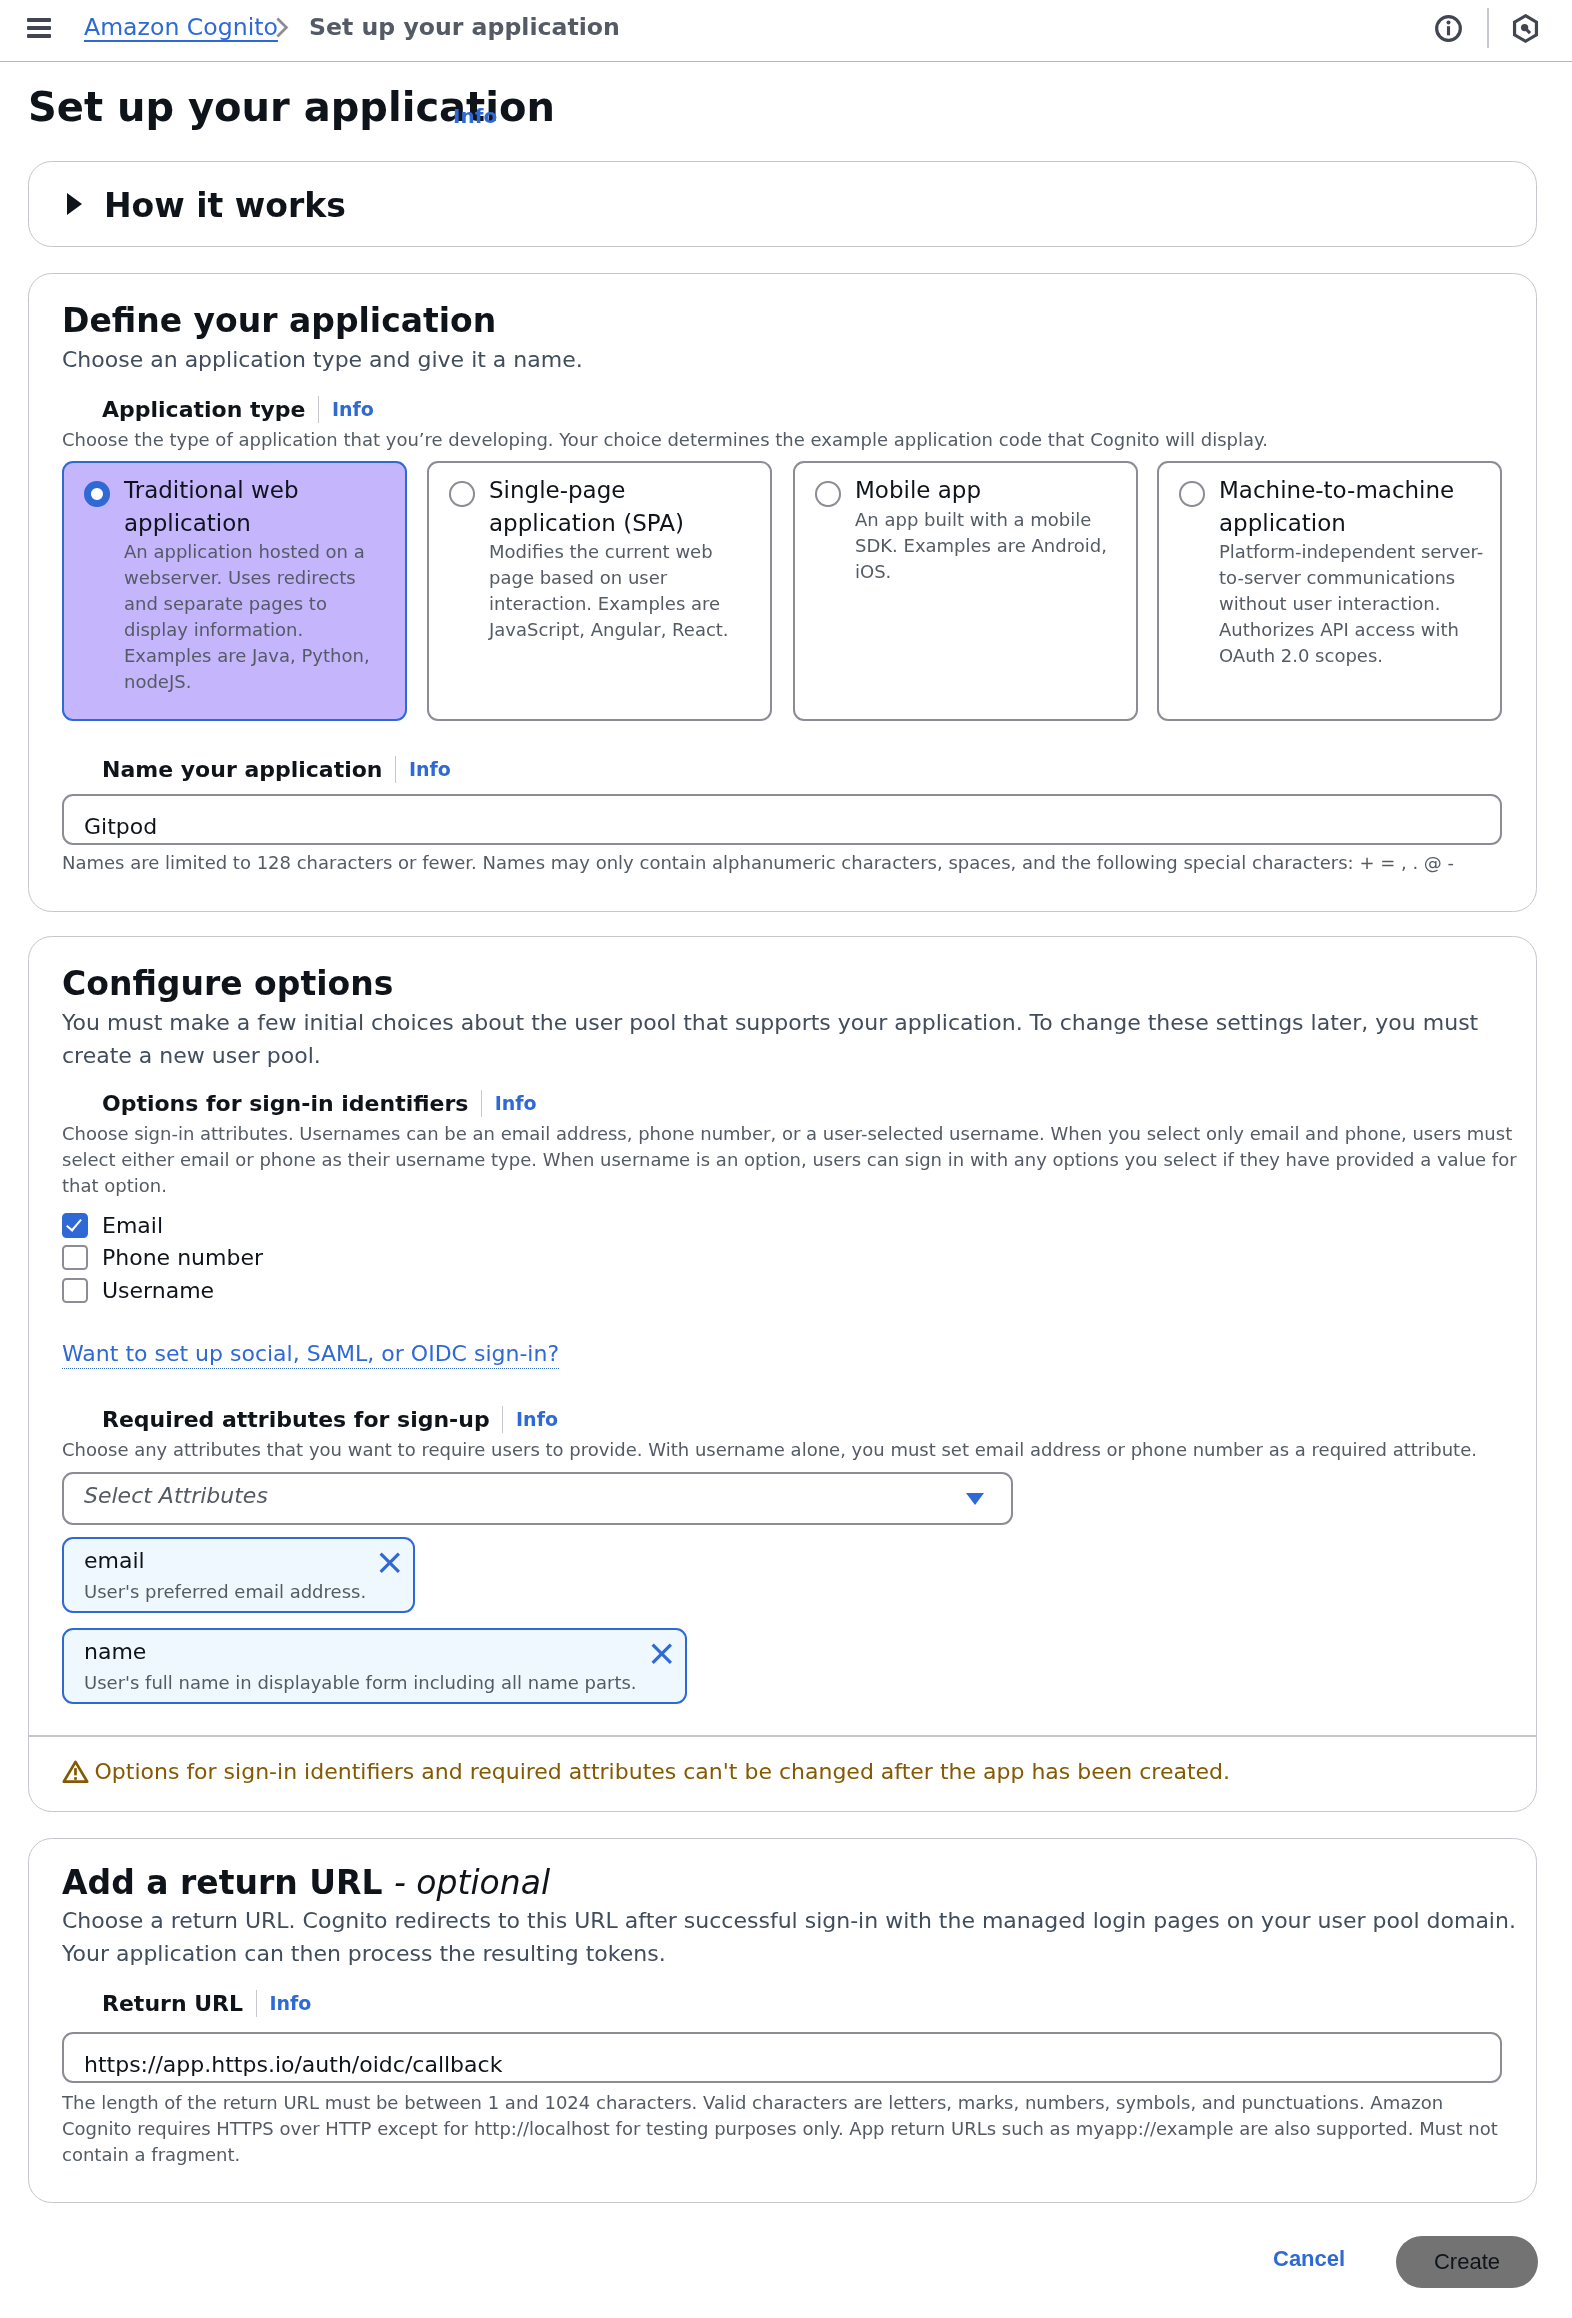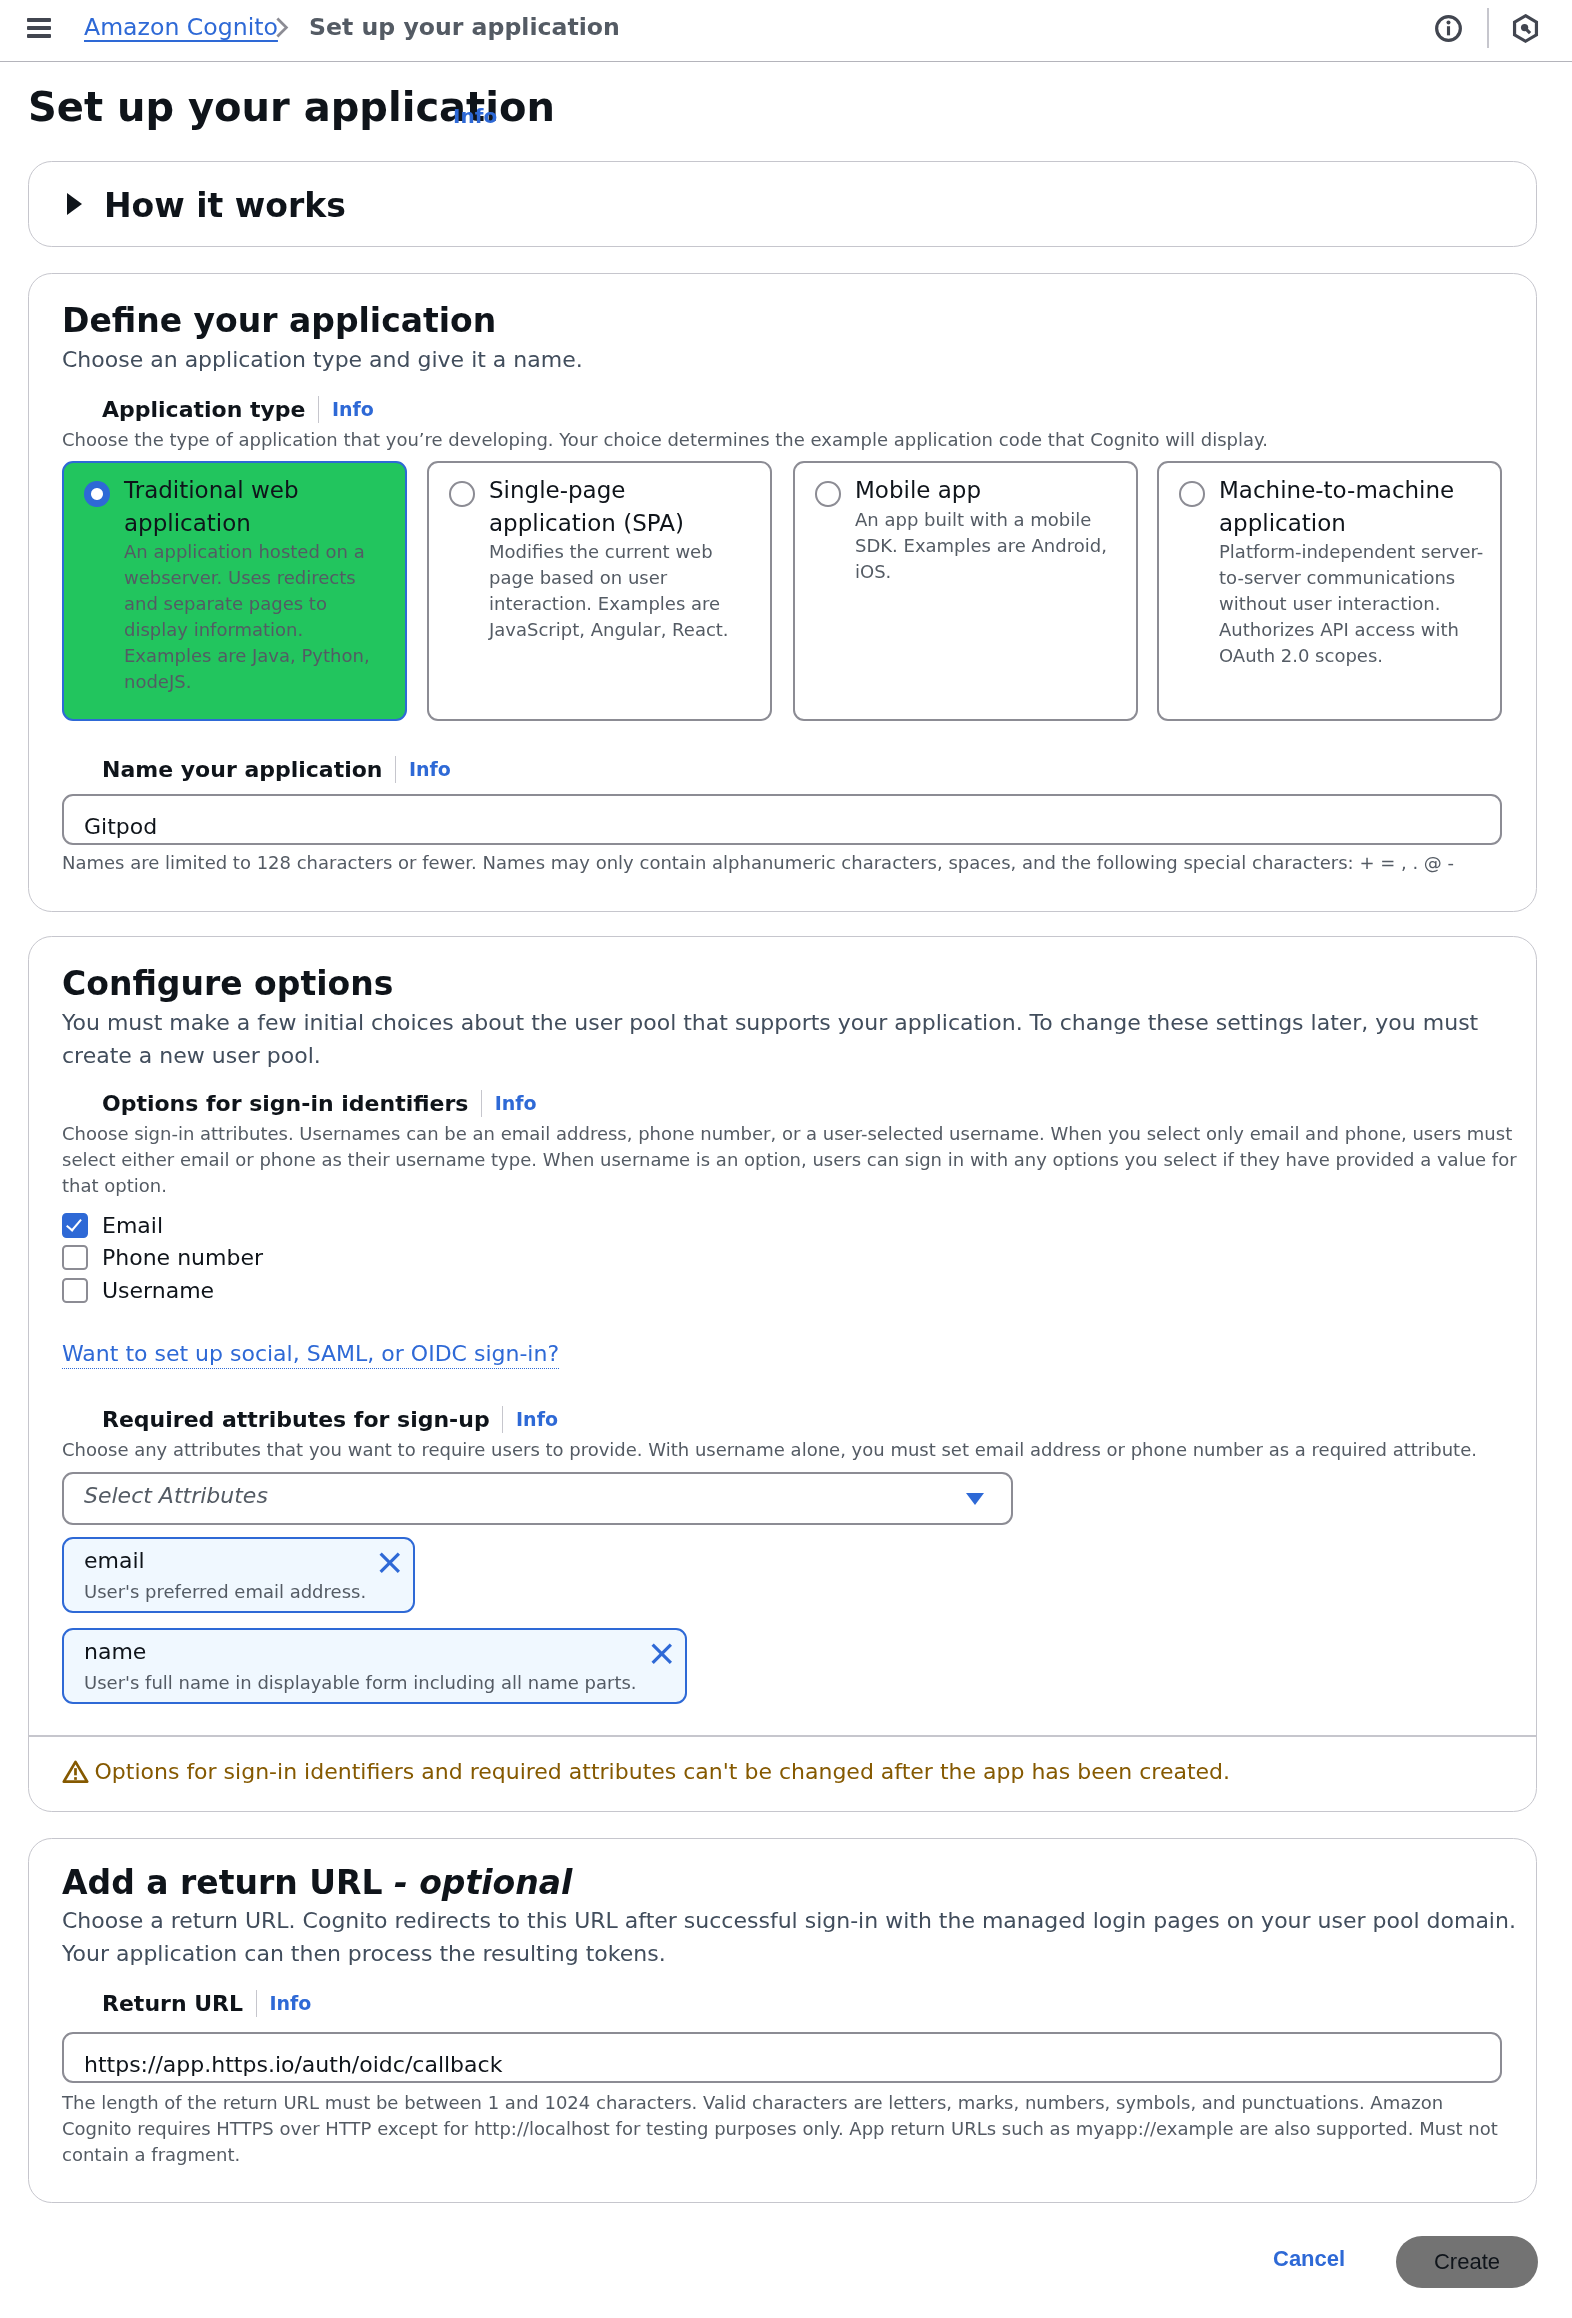--- a/index.html
+++ b/index.html
@@ -21,28 +21,28 @@
   .card { position: absolute; left: 28px; width: 1509px; border: 1.8px solid #c6c6cd; border-radius: 23.6px; background: #fff; }
   .card-how { top: 161px; height: 86px; }
   .how-caret { position: absolute; left: 38px; top: 31px; width: 0; height: 0; border-top: 11.8px solid transparent; border-bottom: 11.8px solid transparent; border-left: 15.5px solid #0f141a; }
   .how-title { position: absolute; left: 75px; top: 23.6px; font-size: 33px; font-weight: bold; }
 
   .card-define { top: 273px; height: 639px; }
   .card-config { top: 936px; height: 876px; }
   .card-return { top: 1838px; height: 365px; }
 
   .h2 { position: absolute; left: 33px; font-size: 33px; font-weight: bold; color: #0f141a; }
-  .h2 em { font-weight: bold; font-style: italic; margin-top: 12px; }
+  .h2 em { font-weight: normal; font-style: italic; margin-top: 12px; }
   .desc { position: absolute; left: 33px; font-size: 22px; color: #414d5c; line-height: 33px; }
   .label { position: absolute; left: 33px; font-size: 22px; font-weight: bold; color: #0f141a; display: flex; align-items: center; margin-left: 40px; }
   .info-link { font-size: 19px; font-weight: bold; color: #2e69d6; margin-left: 12.7px; padding-left: 12.7px; border-left: 1.8px solid #c6c6cd; height: 27px; line-height: 27px; }
   .help { position: absolute; left: 33px; font-size: 18px; color: #545b64; line-height: 26px; }
 
   .tile { position: absolute; top: 187px; width: 345px; height: 260px; border: 2.7px solid #8c8c94; border-radius: 11px; background: #fff; }
-  .tile.selected { border-color: #2e69d6; background: #22c55e; }
+  .tile.selected { border-color: #2e69d6; background: #c4b5fd; }
   .tile .radio { position: absolute; left: 20px; top: 18px; width: 25.5px; height: 25.5px; border-radius: 50%; border: 2.7px solid #8c8c94; background: #fff; }
   .tile.selected .radio { border: 7.3px solid #2e69d6; background: #fff; }
   .tile .t-title { position: absolute; left: 60px; top: 11px; right: 12.7px; font-size: 23px; color: #0f141a; line-height: 33px; }
   .tile .t-desc { position: absolute; left: 60px; right: 12.7px; font-size: 18px; color: #545b64; line-height: 26px; }
 
   .input { position: absolute; left: 33px; width: 1440px; height: 51px; border: 2.7px solid #8c8c94; border-radius: 11px; background: #fff; font-size: 22px; color: #0f141a; padding: 8px 20px; line-height: 45px; }
 
   .checkrow { position: absolute; left: 33px; height: 31px; display: flex; align-items: center; }
   .cbox { width: 25.5px; height: 25.5px; border: 2.7px solid #8c8c94; border-radius: 4.5px; background: #fff; margin-right: 14.5px; position: relative; }
   .cbox.checked { background: #2e69d6; border-color: #2e69d6; }

